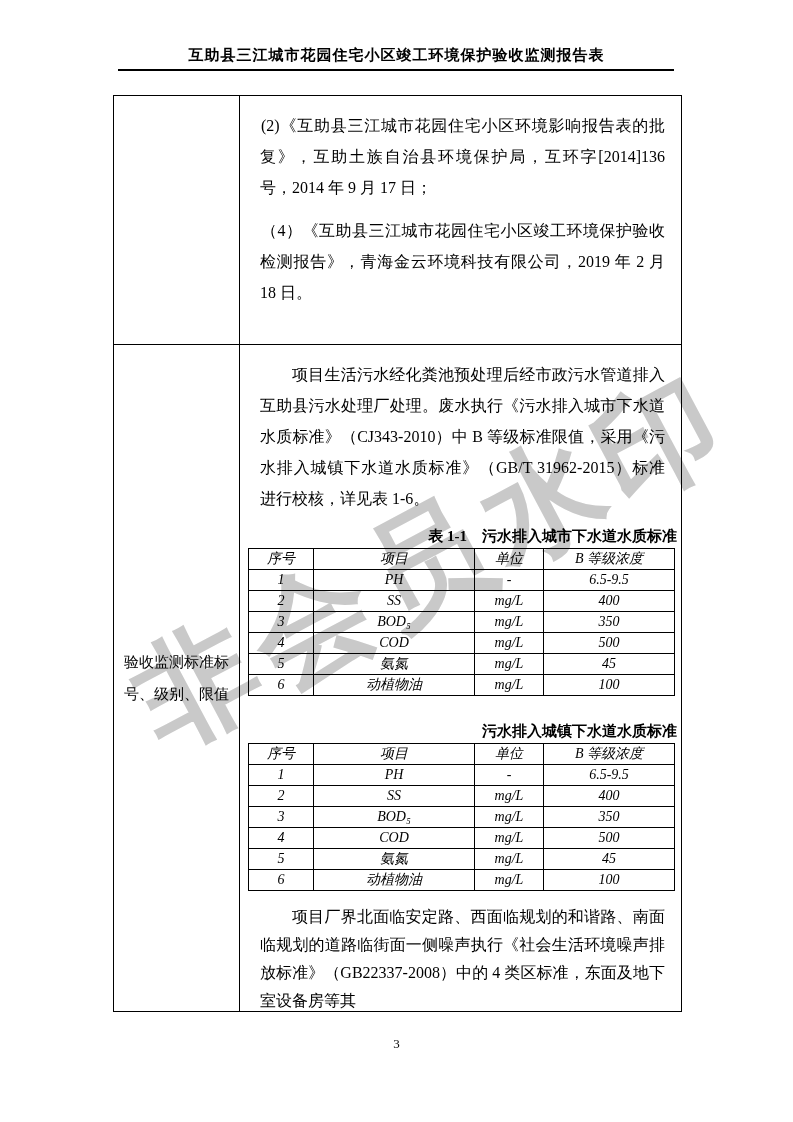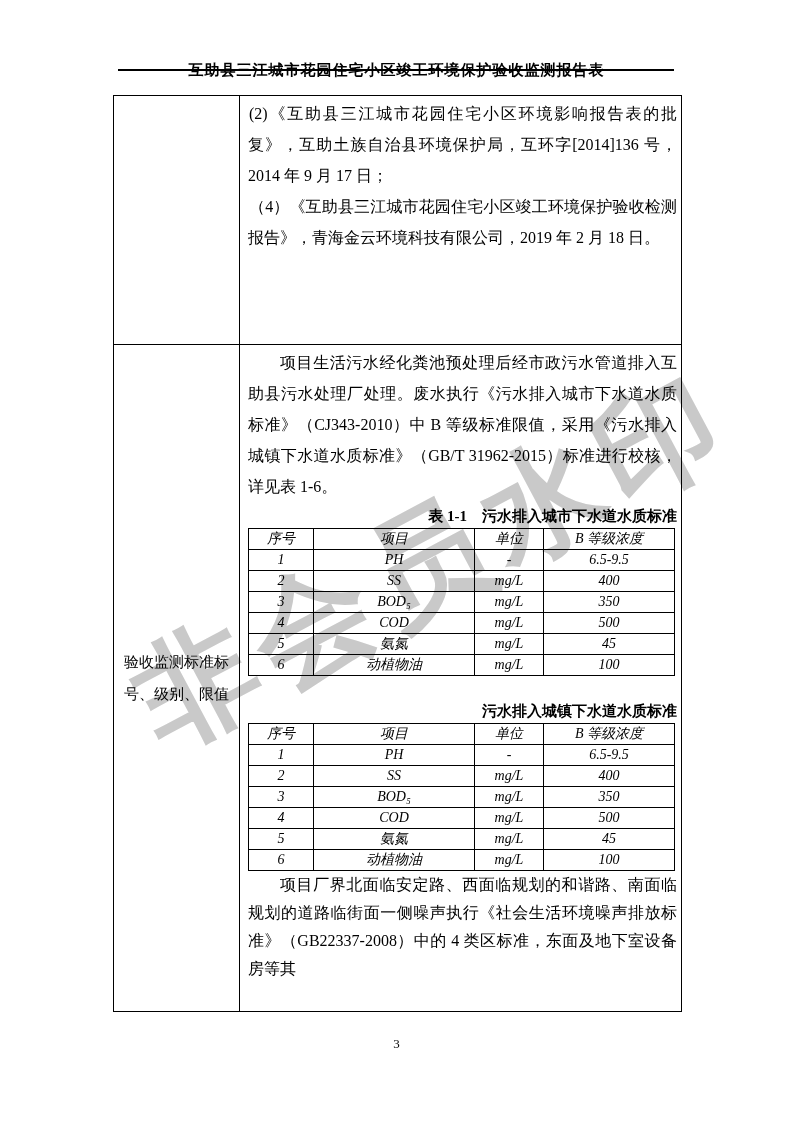--- a/index.html
+++ b/index.html
@@ -22,21 +22,21 @@
     font-weight: bold;
     letter-spacing: 10px;
     color: #c9c9c9;
     white-space: nowrap;
     z-index: 0;
     user-select: none;
   }
   
   .header-title {
     position: absolute;
-    top: 61px;
+    top: 46px;
     left: 0;
     width: 100%;
     text-align: center;
     font-size: 15px;
     font-weight: bold;
     letter-spacing: 1px;
     z-index: 1;
   }
   .header-rule {
     position: absolute;
@@ -70,21 +70,21 @@
 
   .row2-label {
     width: 112px;
     text-align: center;
     font-size: 15px;
     line-height: 32px;
   }
 
   
   .para {
-    margin: 0;
+    margin: 12px;
     font-size: 16px;
     line-height: 31px;
     text-align: justify;
   }
   .para.ref   { text-indent: 1px; }
   .para.lead  { text-indent: 12px; text-align: left; }
   .para.body2 { text-indent: 32px; }
   .para.noise { text-indent: 32px; line-height: 28px; }
 
   

